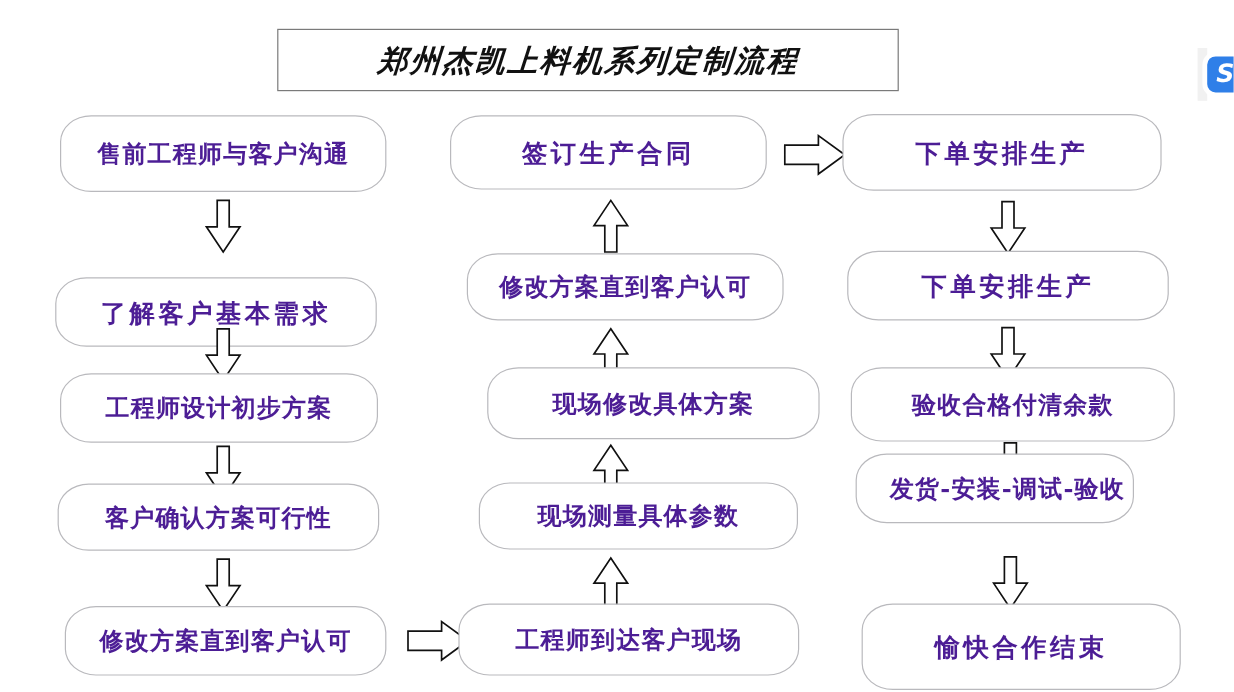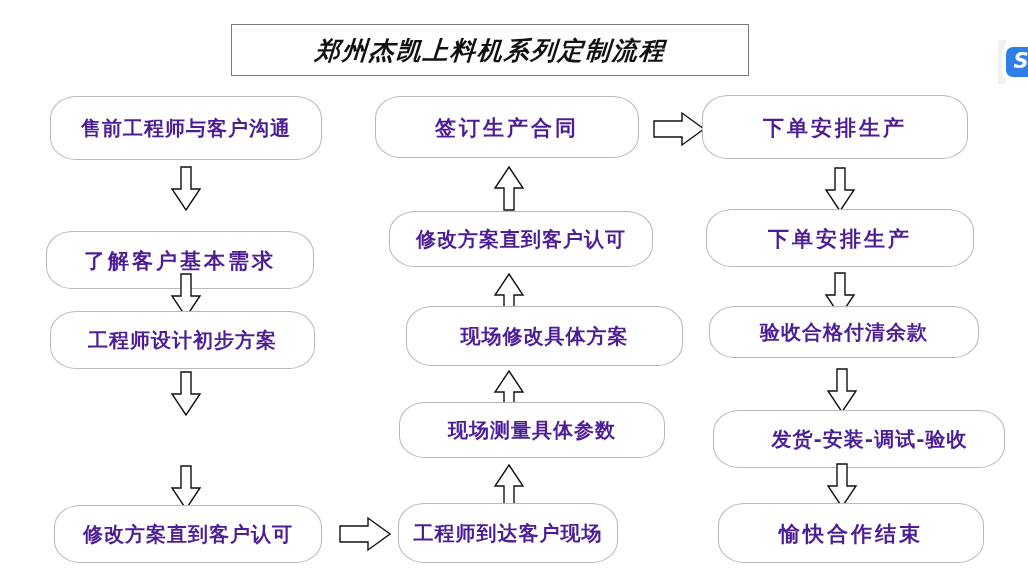--- a/index.html
+++ b/index.html
@@ -116,20 +116,23 @@
   <div class="node wide" style="left:50px;top:311px;width:265px;height:58px;align-items:center;">
     <span class="label">工程师设计初步方案</span>
   </div>
 
   <div class="arrow" style="left:167px;top:372px;">
     <svg width="38" height="44" viewBox="0 0 38 44">
       <polygon points="14,0 24,0 24,22 33,22 19,43 5,22 14,22"></polygon>
     </svg>
   </div>
 
+  <div class="node wide" style="left:48px;top:403px;width:268px;height:56px;">
+    <span class="label">客户确认方案可行性</span>
+  </div>
 
   <div class="arrow" style="left:167px;top:466px;">
     <svg width="38" height="44" viewBox="0 0 38 44">
       <polygon points="14,0 24,0 24,22 33,22 19,43 5,22 14,22"></polygon>
     </svg>
   </div>
 
   <div class="node wide" style="left:54px;top:505px;width:268px;height:58px;">
     <span class="label">修改方案直到客户认可</span>
   </div>
@@ -179,21 +182,21 @@
   <div class="node wide" style="left:399px;top:402px;width:266px;height:56px;">
     <span class="label">现场测量具体参数</span>
   </div>
 
   <div class="arrow" style="left:490px;top:464px;">
     <svg width="38" height="45" viewBox="0 0 38 45">
       <polygon points="19,1 33,22 24,22 24,44 14,44 14,22 5,22"></polygon>
     </svg>
   </div>
 
-  <div class="node wide" style="left:398px;top:503px;width:220px;height:60px;">
+  <div class="node wide" style="left:382px;top:503px;width:284px;height:60px;">
     <span class="label">工程师到达客户现场</span>
   </div>
 
   <div class="node narrow" style="left:702px;top:95px;width:266px;height:64px;">
     <span class="label">下单安排生产</span>
   </div>
 
   <div class="arrow" style="left:821px;top:168px;">
     <svg width="38" height="44" viewBox="0 0 38 44">
       <polygon points="14,0 24,0 24,22 33,22 19,43 5,22 14,22"></polygon>
@@ -203,41 +206,41 @@
   <div class="node narrow" style="left:706px;top:209px;width:268px;height:58px;">
     <span class="label">下单安排生产</span>
   </div>
 
   <div class="arrow" style="left:821px;top:273px;">
     <svg width="38" height="44" viewBox="0 0 38 44">
       <polygon points="14,0 24,0 24,22 33,22 19,43 5,22 14,22"></polygon>
     </svg>
   </div>
 
-  <div class="node wide" style="left:709px;top:306px;width:270px;height:52px;">
+  <div class="node wide" style="left:709px;top:306px;width:270px;height:62px;">
     <span class="label">验收合格付清余款</span>
   </div>
 
   <div class="arrow" style="left:823px;top:369px;">
     <svg width="38" height="44" viewBox="0 0 38 44">
       <polygon points="14,0 24,0 24,22 33,22 19,43 5,22 14,22"></polygon>
     </svg>
   </div>
 
-  <div class="node wide" style="left:713px;top:410px;width:292px;height:58px;padding-left:21px;">
+  <div class="node wide" style="left:713px;top:378px;width:232px;height:58px;padding-left:21px;">
     <span class="label">发货-安装-调试-验收</span>
   </div>
 
   <div class="arrow" style="left:823px;top:464px;">
     <svg width="38" height="44" viewBox="0 0 38 44">
       <polygon points="14,0 24,0 24,22 33,22 19,43 5,22 14,22"></polygon>
     </svg>
   </div>
 
-  <div class="node narrow" style="left:718px;top:503px;width:266px;height:60px;">
+  <div class="node narrow" style="left:718px;top:503px;width:266px;height:72px;">
     <span class="label">愉快合作结束</span>
   </div>
 
   <div class="badge-shade"></div>
   <div class="badge">
     <span class="glyph">S</span>
   </div>
 
 </div>
 

